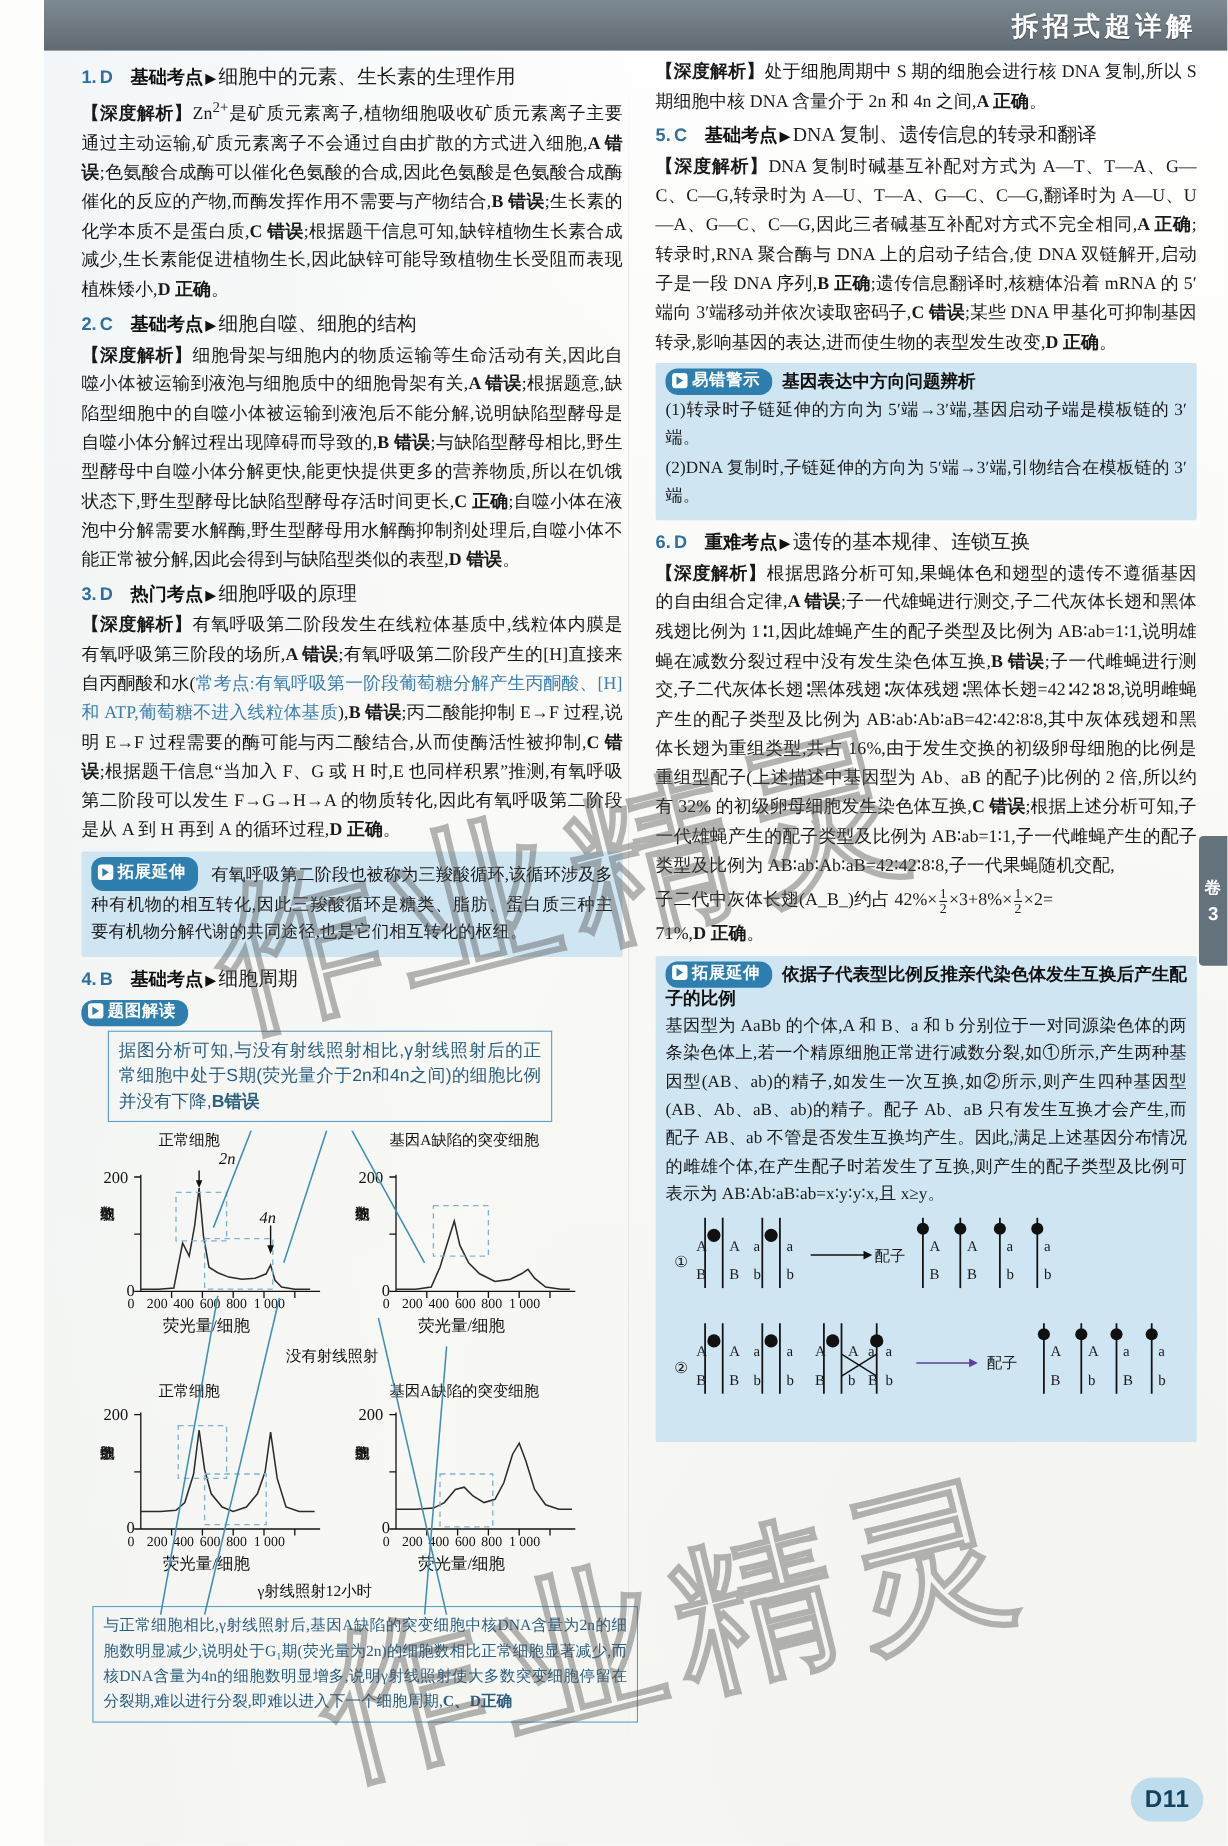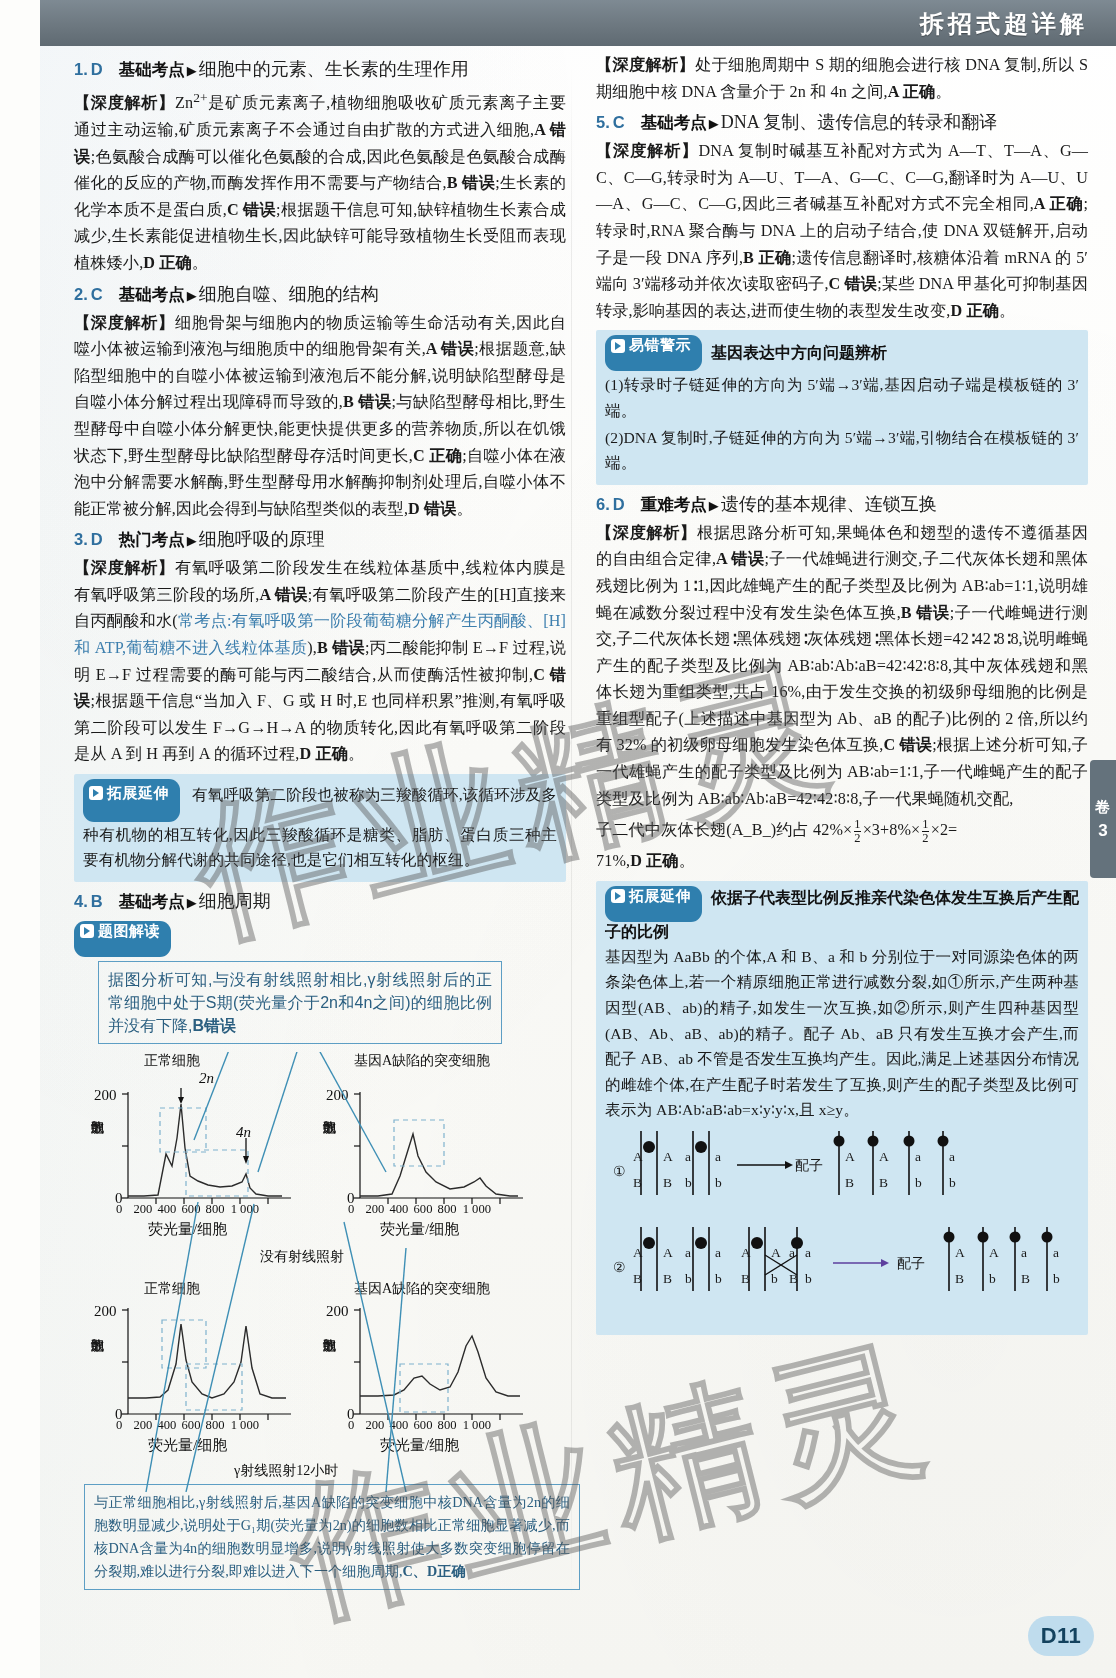--- a/index.html
+++ b/index.html
@@ -83,21 +83,21 @@
     border-radius:2px;
   }
   .tipbox p.body{font-size:15.6px;line-height:25.6px;}
   .tip-head{
     display:flex;align-items:center;gap:0;margin-bottom:1px;
   }
   .tip-badge{
     display:inline-flex;align-items:center;gap:4px;
     background:#2f7fae;color:#fff;
     border-radius:11px;
-    padding:1px 11px 16px 6px;
+    padding:1px 11px 4px 6px;
     font-size:15px;font-weight:bold;
     font-family:"Liberation Sans","DejaVu Sans",sans-serif;
     letter-spacing:.5px;
   }
   .tip-icon{
     display:inline-block;width:14px;height:14px;border-radius:3px;
     background:#fff;position:relative;flex:none;
   }
   .tip-icon:after{
     content:"";position:absolute;left:4px;top:3px;

